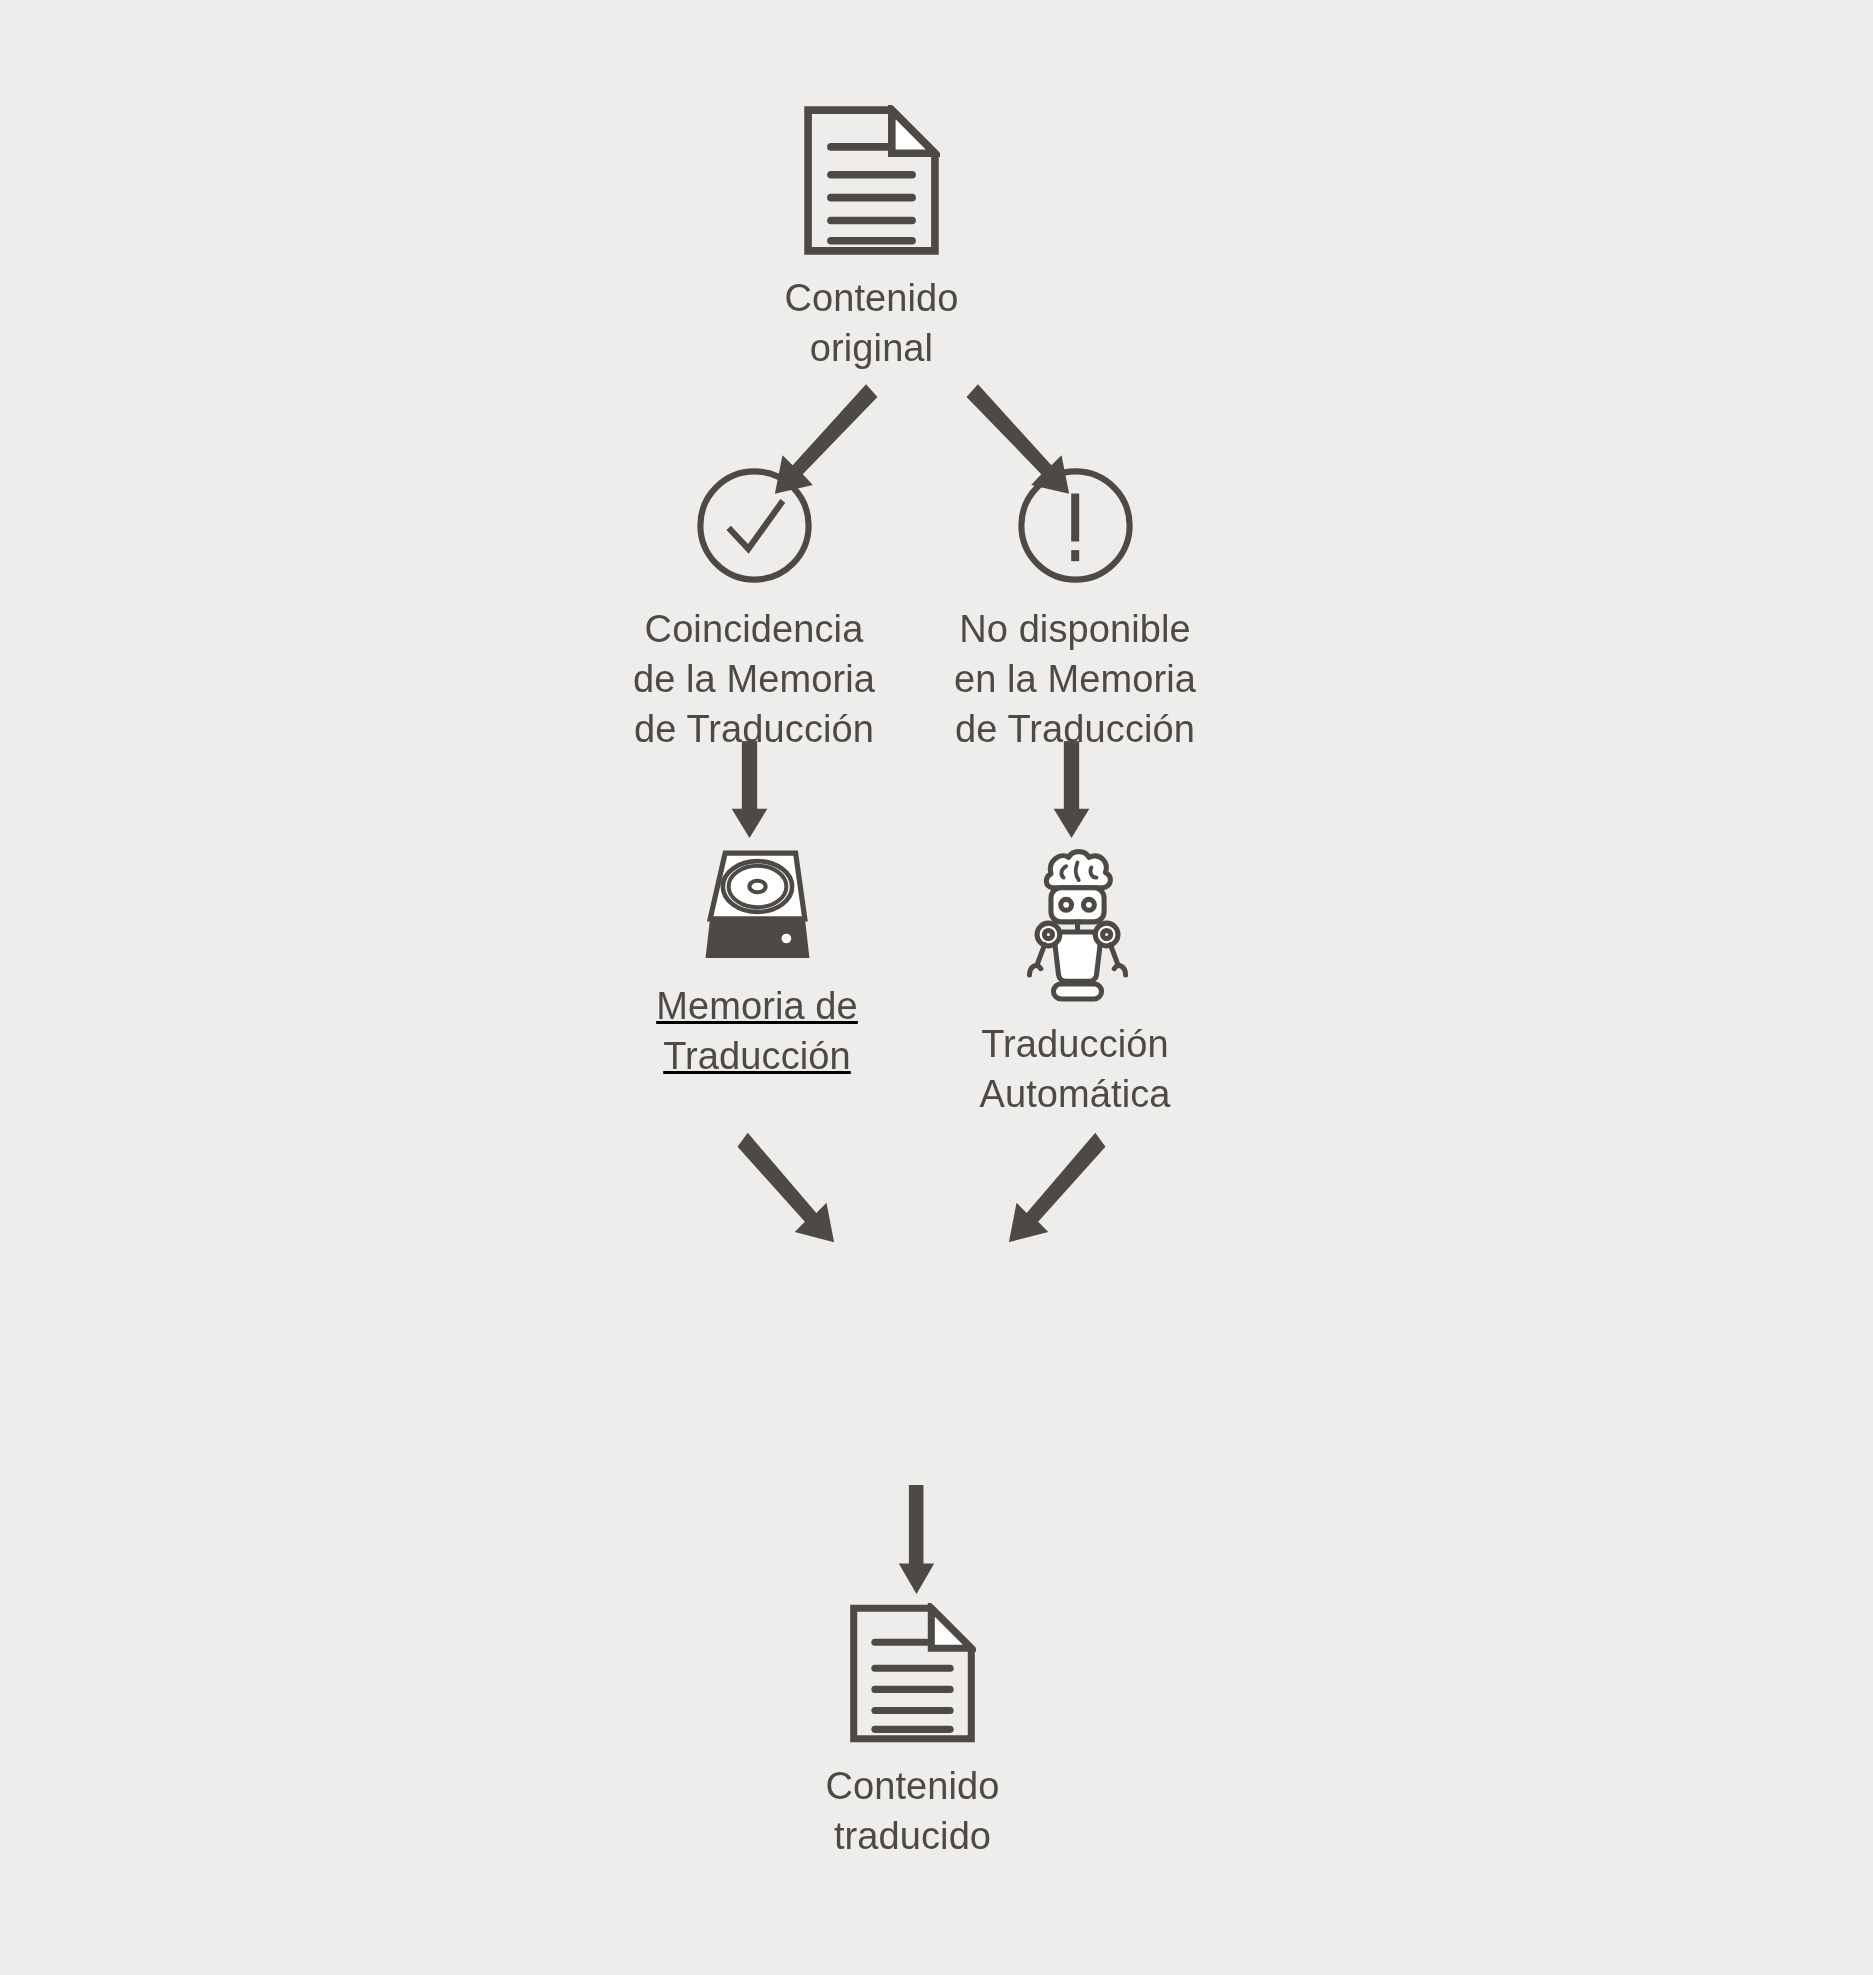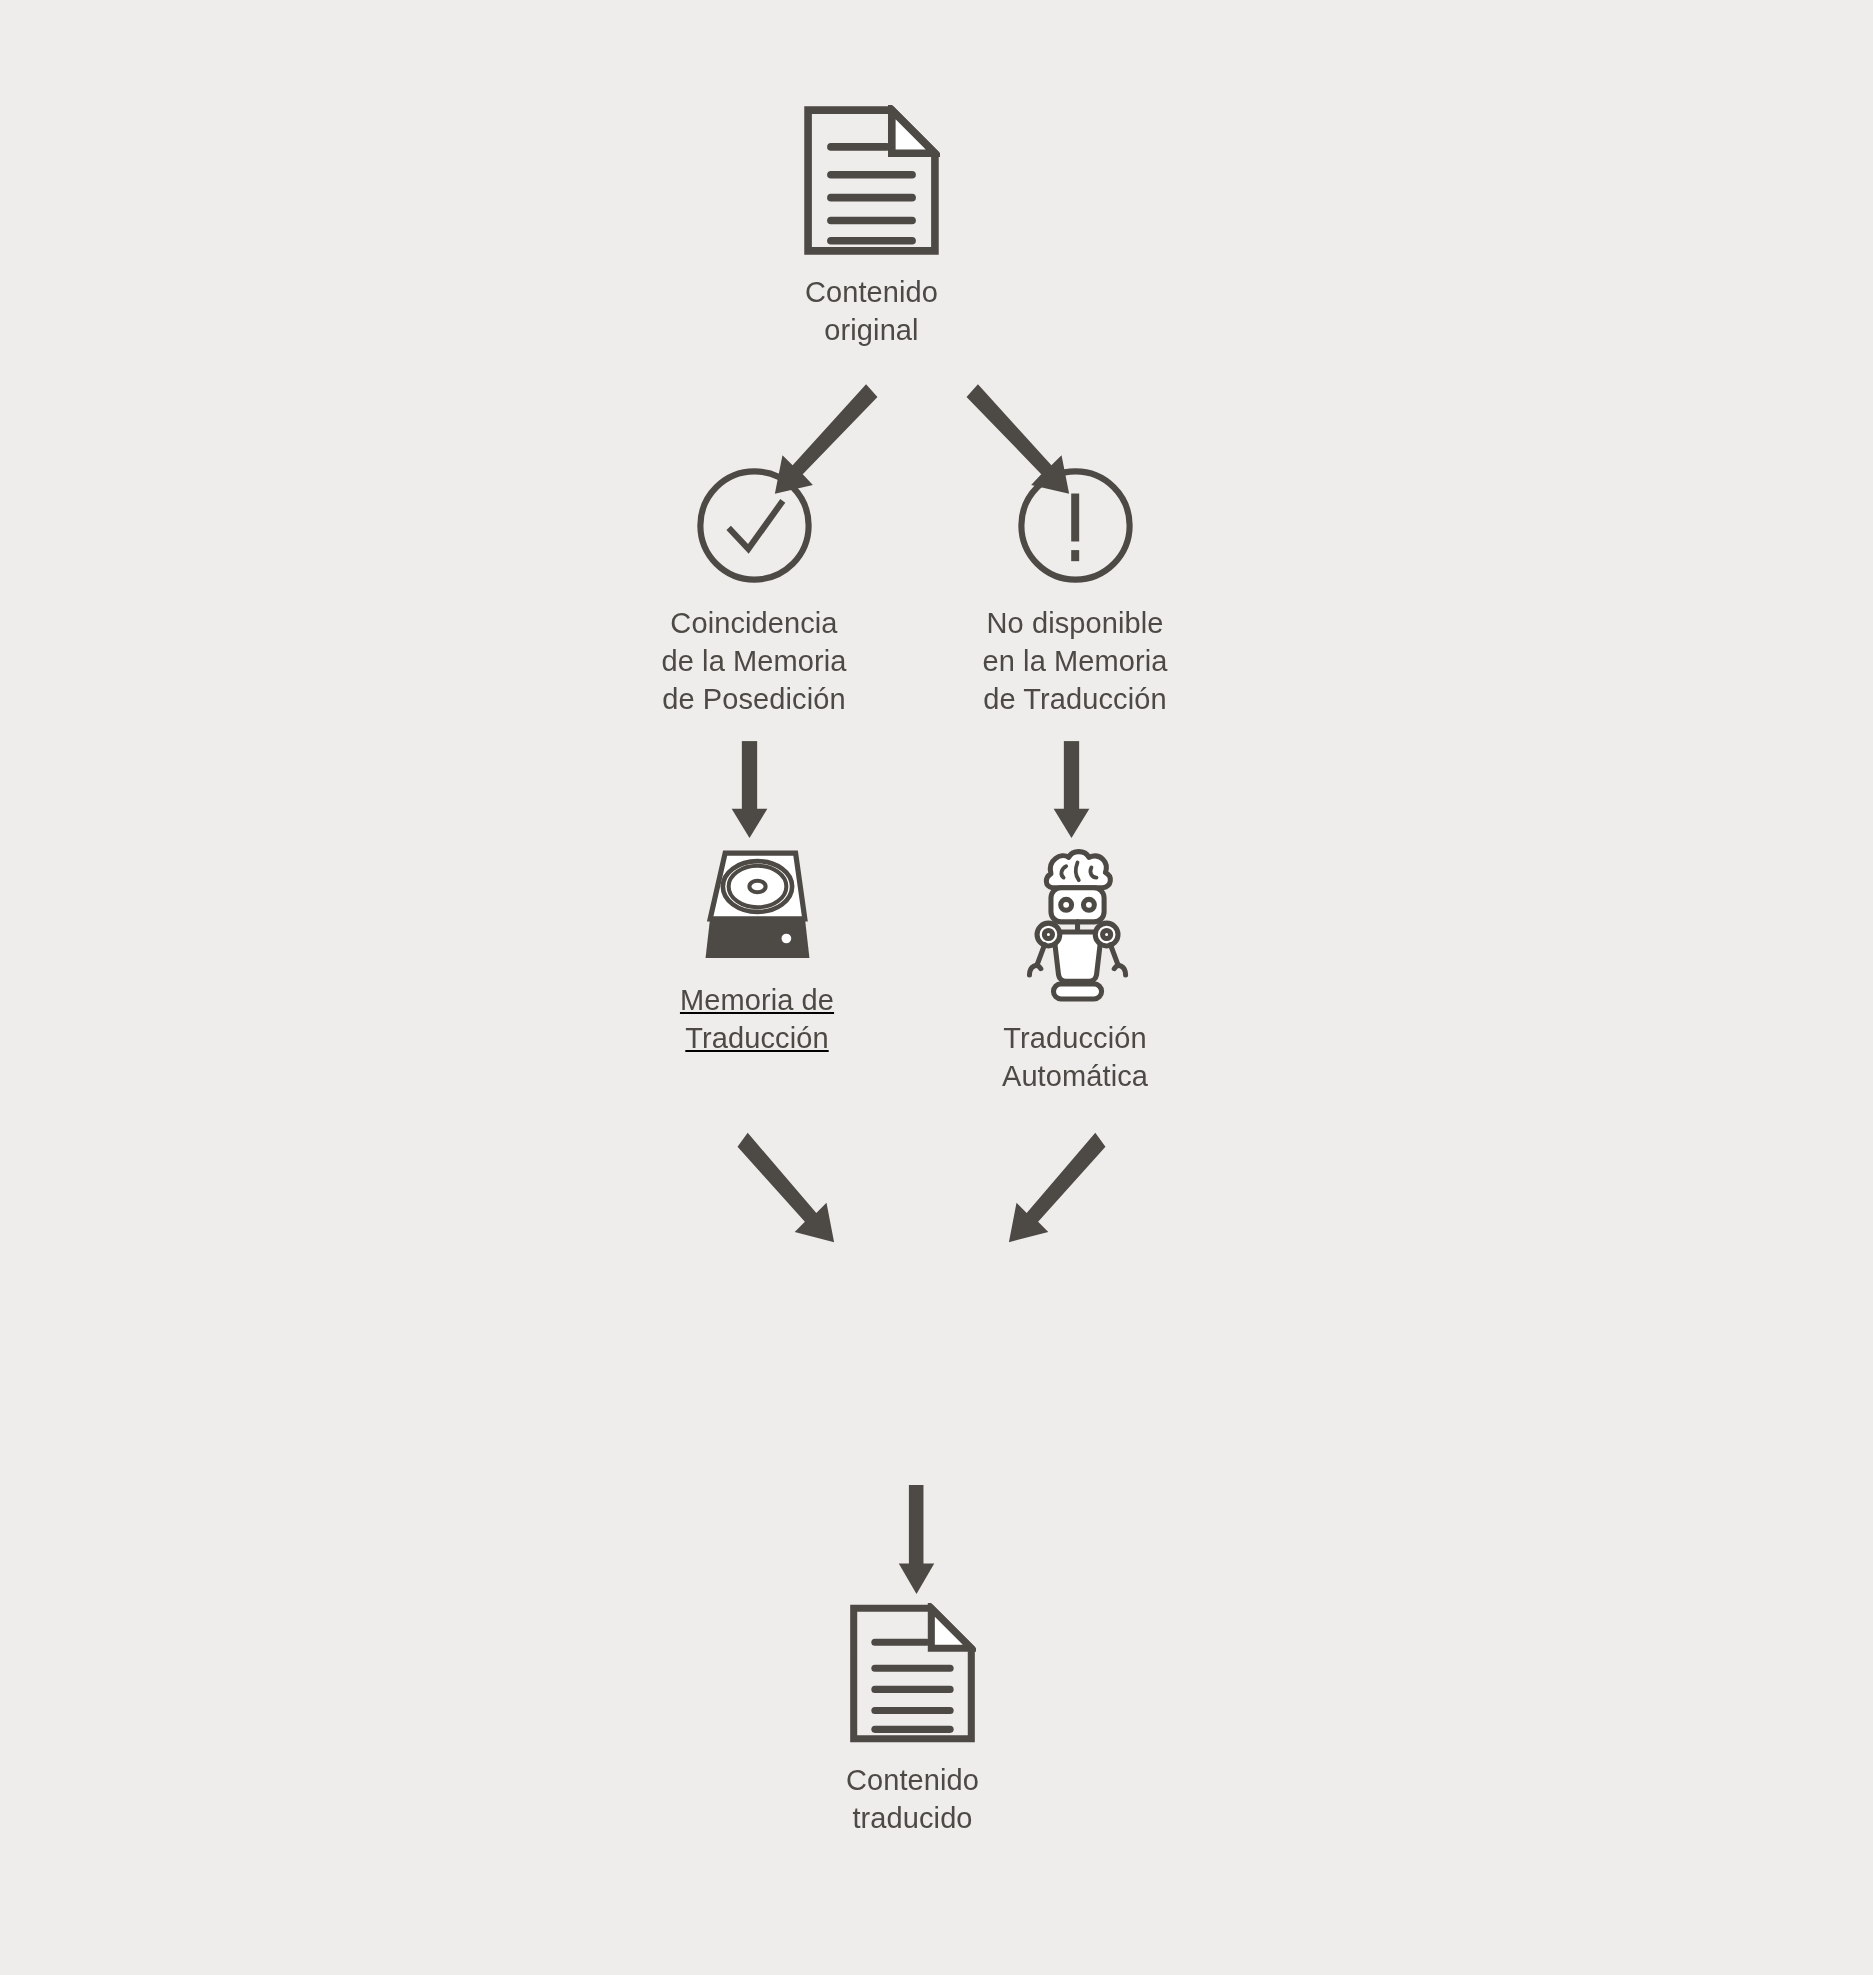--- a/index.html
+++ b/index.html
@@ -26,21 +26,21 @@
     align-items: center;
   }
   .icon-wrap {
     display: block;
     line-height: 0;
   }
   .label {
     margin-top: 16.5px;
     text-align: center;
     color: #4d4945;
-    font-size: 29px;
+    font-size: 38px;
     line-height: 1.32;
     font-weight: 400;
     letter-spacing: 0.1px;
     white-space: pre-line;
   }
   .arrow {
     position: absolute;
     line-height: 0;
   }
 </style>
@@ -79,21 +79,21 @@
 
   <div class="node" style="left:627px; top:464px; width:254px;">
     <span class="icon-wrap">
       <svg width="123" height="123" viewBox="0 0 100 100">
         <circle cx="50" cy="50" r="44" fill="none" stroke="#4d4945" stroke-width="5"></circle>
         <path d="M29 52 L45 69 L73 30" fill="none" stroke="#4d4945" stroke-width="5" stroke-linecap="butt" stroke-linejoin="miter"></path>
       </svg>
     </span>
     <div class="label">Coincidencia
 de la Memoria
-de Posedición</div>
+de Traducción</div>
   </div>
 
   <div class="node" style="left:948px; top:464px; width:254px;">
     <span class="icon-wrap">
       <svg width="123" height="123" viewBox="0 0 100 100">
         <circle cx="50" cy="50" r="44" fill="none" stroke="#4d4945" stroke-width="5"></circle>
         <rect x="46.5" y="24" width="6.5" height="39" fill="#4d4945"></rect>
         <rect x="46.5" y="70" width="6.5" height="9" fill="#4d4945"></rect>
       </svg>
     </span>

